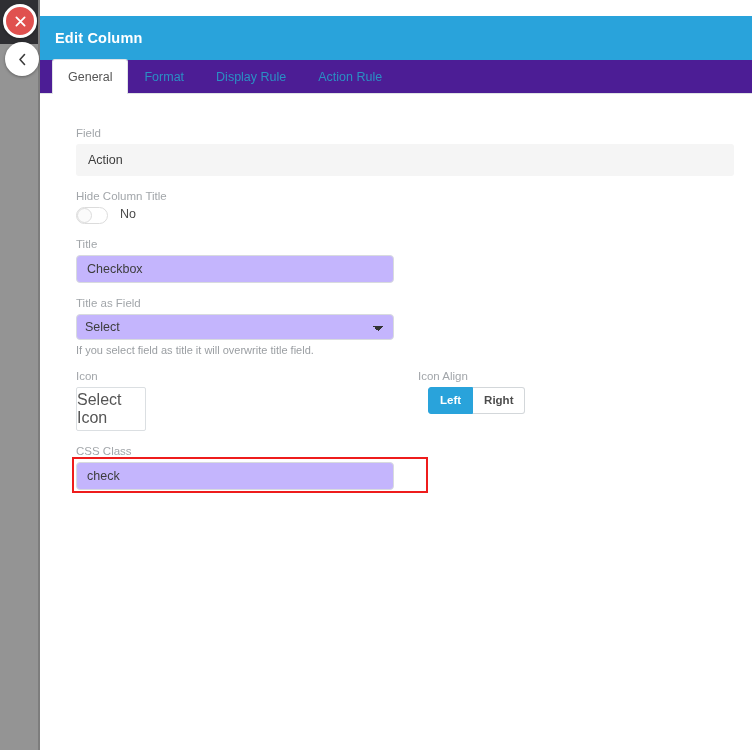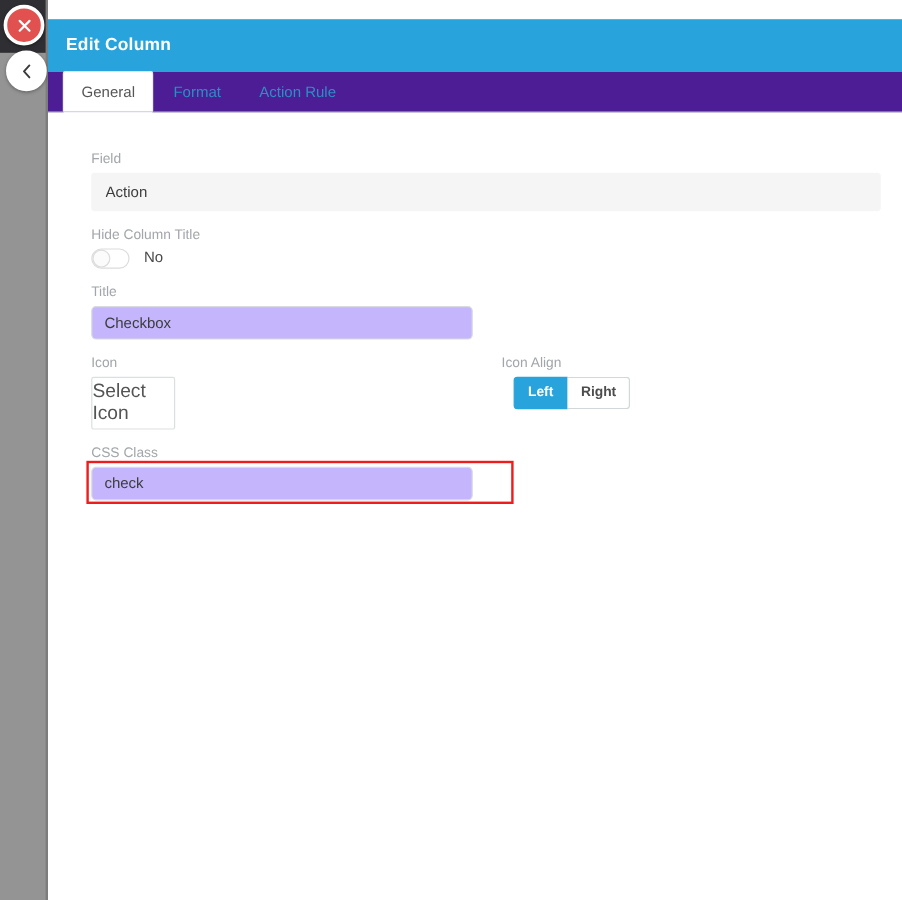--- a/index.html
+++ b/index.html
@@ -320,20 +320,21 @@
 
 <div class="modal">
 
   <div class="modal-header">
     <span class="modal-title">Edit Column</span>
   </div>
 
   <div class="tabs">
     <div class="tab active">General</div>
     <div class="tab">Format</div>
+    <div class="tab">Display Rule</div>
     <div class="tab">Action Rule</div>
   </div>
 
   <div class="modal-body">
 
     <div class="field-group">
       <span class="field-label">Field</span>
       <input class="input-readonly" type="text" readonly="" value="Action" style="">
     </div>
 
@@ -345,20 +346,27 @@
         </div>
         <span class="toggle-value">No</span>
       </div>
     </div>
 
     <div class="field-group">
       <span class="field-label">Title</span>
       <input class="input-text" type="text" value="Checkbox" style="">
     </div>
 
+    <div class="field-group">
+      <span class="field-label">Title as Field</span>
+      <select class="input-text">
+        <option>Select</option>
+      </select>
+      <div class="help-text">If you select field as title it will overwrite title field.</div>
+    </div>
 
     <div class="field-group row-split">
       <div class="col-icon">
         <span class="field-label">Icon</span>
         <div class="select-icon-box">Select Icon</div>
       </div>
       <div class="col-align">
         <span class="field-label">Icon Align</span>
         <div class="btn-group">
           <div class="bg-btn active">Left</div>

